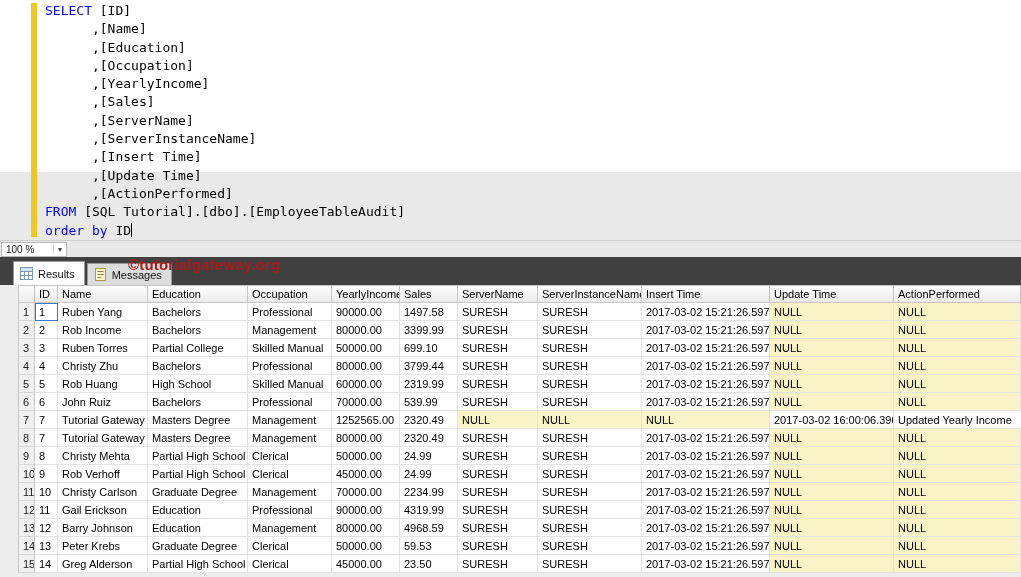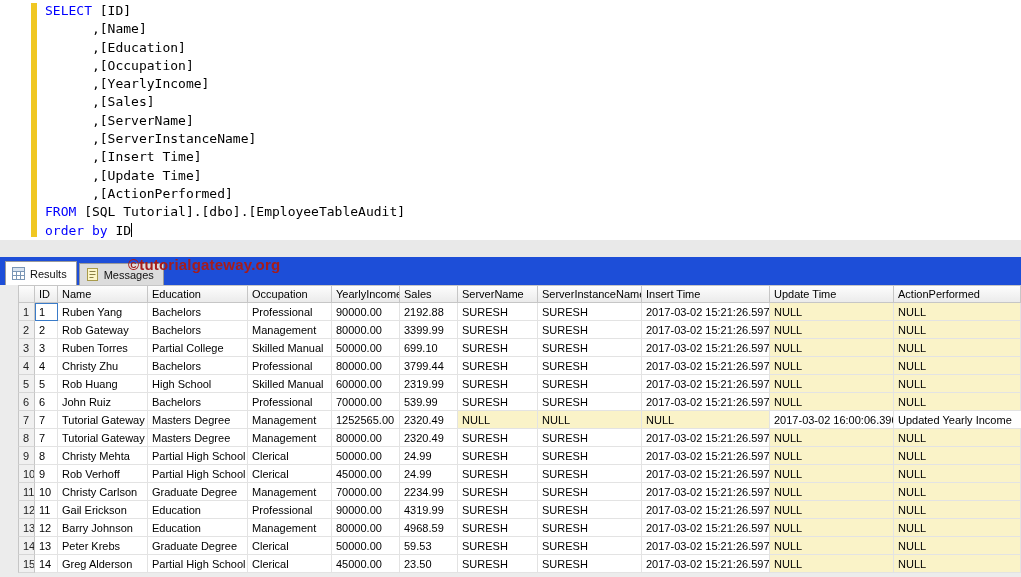--- a/index.html
+++ b/index.html
@@ -1,33 +1,33 @@
 <!DOCTYPE html>
 <html style="--keyword-blue: #0000ff; --change-bar-yellow: #f0c722; --null-cell-bg: #faf3c8; --watermark-red: #a61c1c; --selection-blue: #3a7bc8;"><head>
 <meta charset="utf-8">
 <style>
   * { margin:0; padding:0; box-sizing:border-box; }
   html,body { width:1021px; height:577px; font-family:"Liberation Sans", sans-serif; background:#fff; }
   #screen { position:relative; width:1021px; height:577px; overflow:hidden; background:#e9e9e9; }
 
   
-  #editor { position:absolute; top:0; left:0; width:1021px; height:240px; background:#ffffff; }
+  #editor { position:absolute; top:0; left:0; width:1021px; height:172px; background:#ffffff; }
   #change-bar { position:absolute; left:31px; top:3px; width:6px; height:234px; background:var(--change-bar-yellow,#f2c811); }
   #code { position:absolute; left:45px; top:2px; font-family:"DejaVu Sans Mono", monospace; font-size:13px; line-height:18.3px; white-space:pre; color:#000; }
   .kw { color:var(--keyword-blue,#0000ff); }
   .cursor { display:inline-block; width:1px; height:14px; background:#000; vertical-align:-2px; }
 
   
   #zoom-strip { position:absolute; top:240px; left:0; width:1021px; height:17px; background:#e8e8e8; border-top:1px solid #d0d0d0; }
   #zoom-combo { position:absolute; left:1px; top:1px; width:66px; height:15px; background:#ffffff; border:1px solid #b8b8b8; display:flex; align-items:center; font-size:10px; color:#222; }
   #zoom-value { flex:1; padding-left:4px; }
   #zoom-arrow { width:13px; text-align:center; font-size:8px; color:#444; border-left:1px solid #d8d8d8; }
 
   
-  #tab-row { position:absolute; top:257px; left:0; width:1021px; height:28px; background:#1d4ed8; display:flex; align-items:flex-end; padding-left:5px; }
+  #tab-row { position:absolute; top:257px; left:0; width:1021px; height:28px; background:#404040; display:flex; align-items:flex-end; padding-left:13px; }
   .tab { height:22px; display:flex; align-items:center; gap:5px; padding:0 9px 0 6px; font-size:11px; color:#111; border:1px solid #9a9a9a; border-bottom:none; background:#dcdcdc; margin-right:2px; position:relative; }
   .tab.active { background:#ffffff; height:24px; }
   .tab-icon { width:13px; height:13px; display:inline-block; }
 
   
   #watermark { position:absolute; left:128px; top:256px; font-size:15px; font-weight:bold; color:var(--watermark-red,#a61c1c); z-index:5; letter-spacing:.2px; }
 
   
   #grid { position:absolute; top:285px; left:0; width:1021px; height:292px; background:#ececec; font-size:11px; color:#000; }
   #grid-inner { position:absolute; left:18px; top:0; }
@@ -43,20 +43,26 @@
 </head>
 <body>
 
 <div id="screen">
 
   <div id="editor">
     <div id="change-bar"></div>
     <div id="code"><div><span class="kw">SELECT</span><span> [ID]</span></div><div><span>      ,[Name]</span></div><div><span>      ,[Education]</span></div><div><span>      ,[Occupation]</span></div><div><span>      ,[YearlyIncome]</span></div><div><span>      ,[Sales]</span></div><div><span>      ,[ServerName]</span></div><div><span>      ,[ServerInstanceName]</span></div><div><span>      ,[Insert Time]</span></div><div><span>      ,[Update Time]</span></div><div><span>      ,[ActionPerformed]</span></div><div><span class="kw">FROM</span><span> [SQL Tutorial].[dbo].[EmployeeTableAudit]</span></div><div><span class="kw">order by</span><span> ID</span><span class="cursor"></span></div></div>
   </div>
 
+  <div id="zoom-strip">
+    <div id="zoom-combo">
+      <span id="zoom-value">100 %</span>
+      <span id="zoom-arrow">▾</span>
+    </div>
+  </div>
 
   <div id="tab-row">
     <div class="tab active">
       <span class="tab-icon">
         <svg width="13" height="13" viewBox="0 0 13 13">
             <rect x="0.5" y="0.5" width="12" height="12" fill="#ffffff" stroke="#7a96b5"></rect>
             <line x1="0.5" y1="4.5" x2="12.5" y2="4.5" stroke="#7a96b5"></line>
             <line x1="0.5" y1="8.5" x2="12.5" y2="8.5" stroke="#7a96b5"></line>
             <line x1="4.5" y1="0.5" x2="4.5" y2="12.5" stroke="#7a96b5"></line>
             <line x1="8.5" y1="0.5" x2="8.5" y2="12.5" stroke="#7a96b5"></line>
@@ -97,31 +103,31 @@
           <div class="cell hdr" style="width: 127px;">ActionPerformed</div>
         </div>
       <div id="grid-body">
           <div class="grid-row">
             <div class="cell rowhdr" style="width: 17px;">1</div>
             <div class="cell selected" style="width: 23px;">1</div>
             <div class="cell" style="width: 90px;">Ruben Yang</div>
             <div class="cell" style="width: 100px;">Bachelors</div>
             <div class="cell" style="width: 84px;">Professional</div>
             <div class="cell" style="width: 68px;">90000.00</div>
-            <div class="cell" style="width: 58px;">2192.88</div>
+            <div class="cell" style="width: 58px;">1497.58</div>
             <div class="cell" style="width: 80px;">SURESH</div>
             <div class="cell" style="width: 104px;">SURESH</div>
             <div class="cell" style="width: 128px;">2017-03-02 15:21:26.597</div>
             <div class="cell null" style="width: 124px;">NULL</div>
             <div class="cell null" style="width: 127px;">NULL</div>
           </div>
           <div class="grid-row">
             <div class="cell rowhdr" style="width: 17px;">2</div>
             <div class="cell" style="width: 23px;">2</div>
-            <div class="cell" style="width: 90px;">Rob Gateway</div>
+            <div class="cell" style="width: 90px;">Rob Income</div>
             <div class="cell" style="width: 100px;">Bachelors</div>
             <div class="cell" style="width: 84px;">Management</div>
             <div class="cell" style="width: 68px;">80000.00</div>
             <div class="cell" style="width: 58px; text-align: right;">3399.99</div>
             <div class="cell" style="width: 80px;">SURESH</div>
             <div class="cell" style="width: 104px;">SURESH</div>
             <div class="cell" style="width: 128px;">2017-03-02 15:21:26.597</div>
             <div class="cell null" style="width: 124px;">NULL</div>
             <div class="cell null" style="width: 127px;">NULL</div>
           </div>

